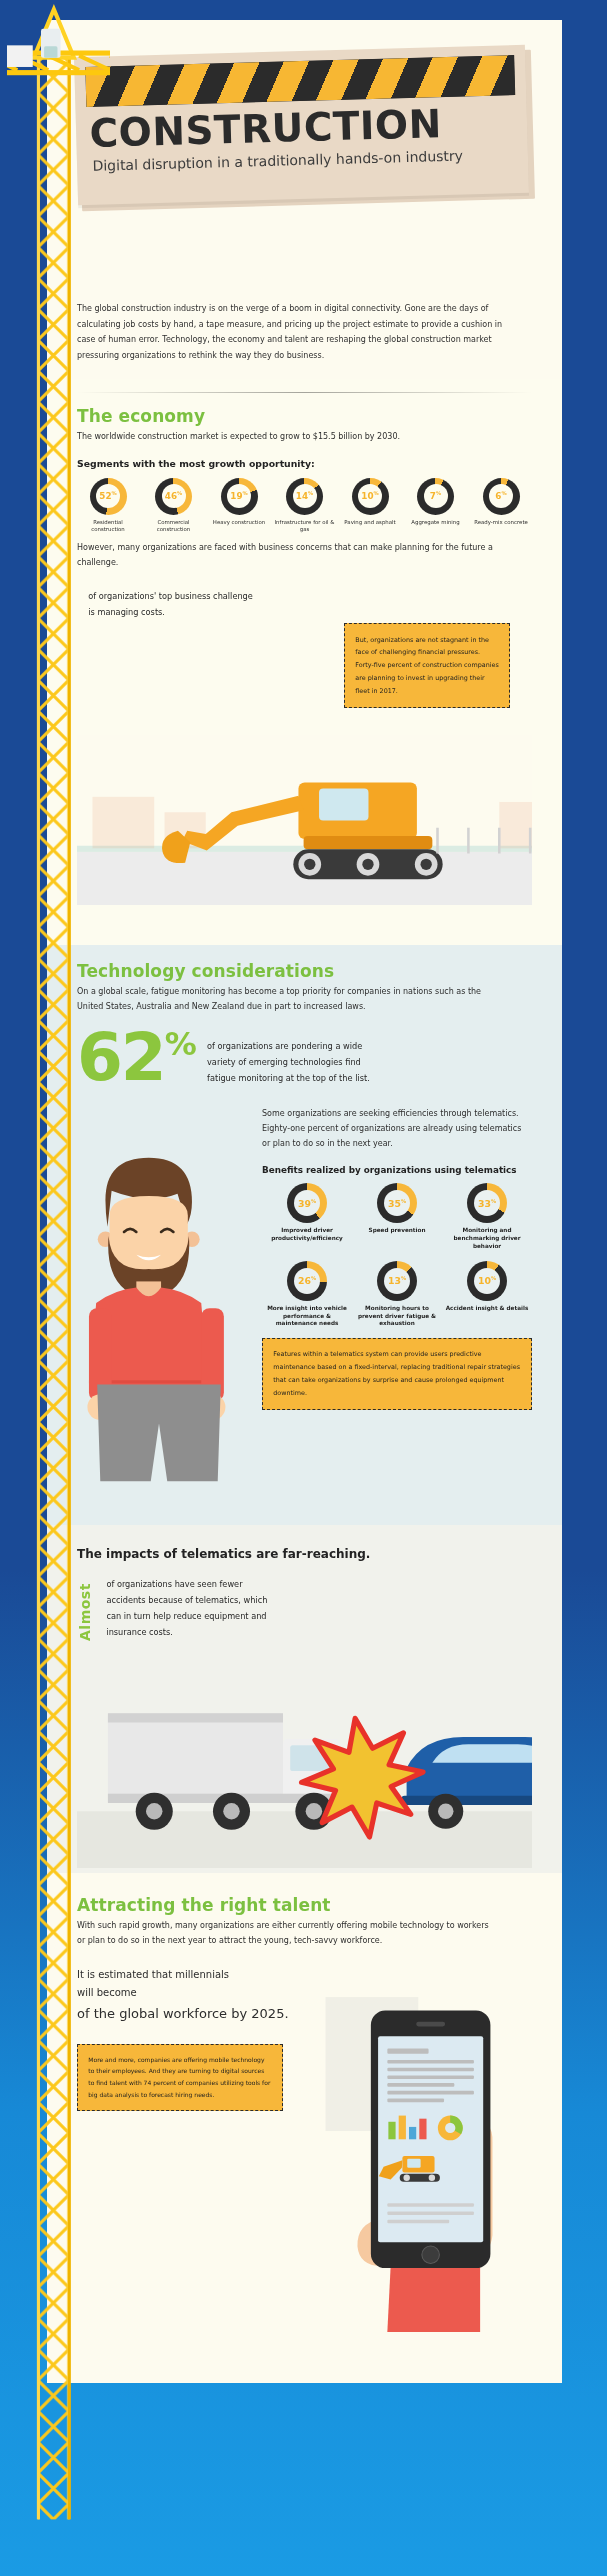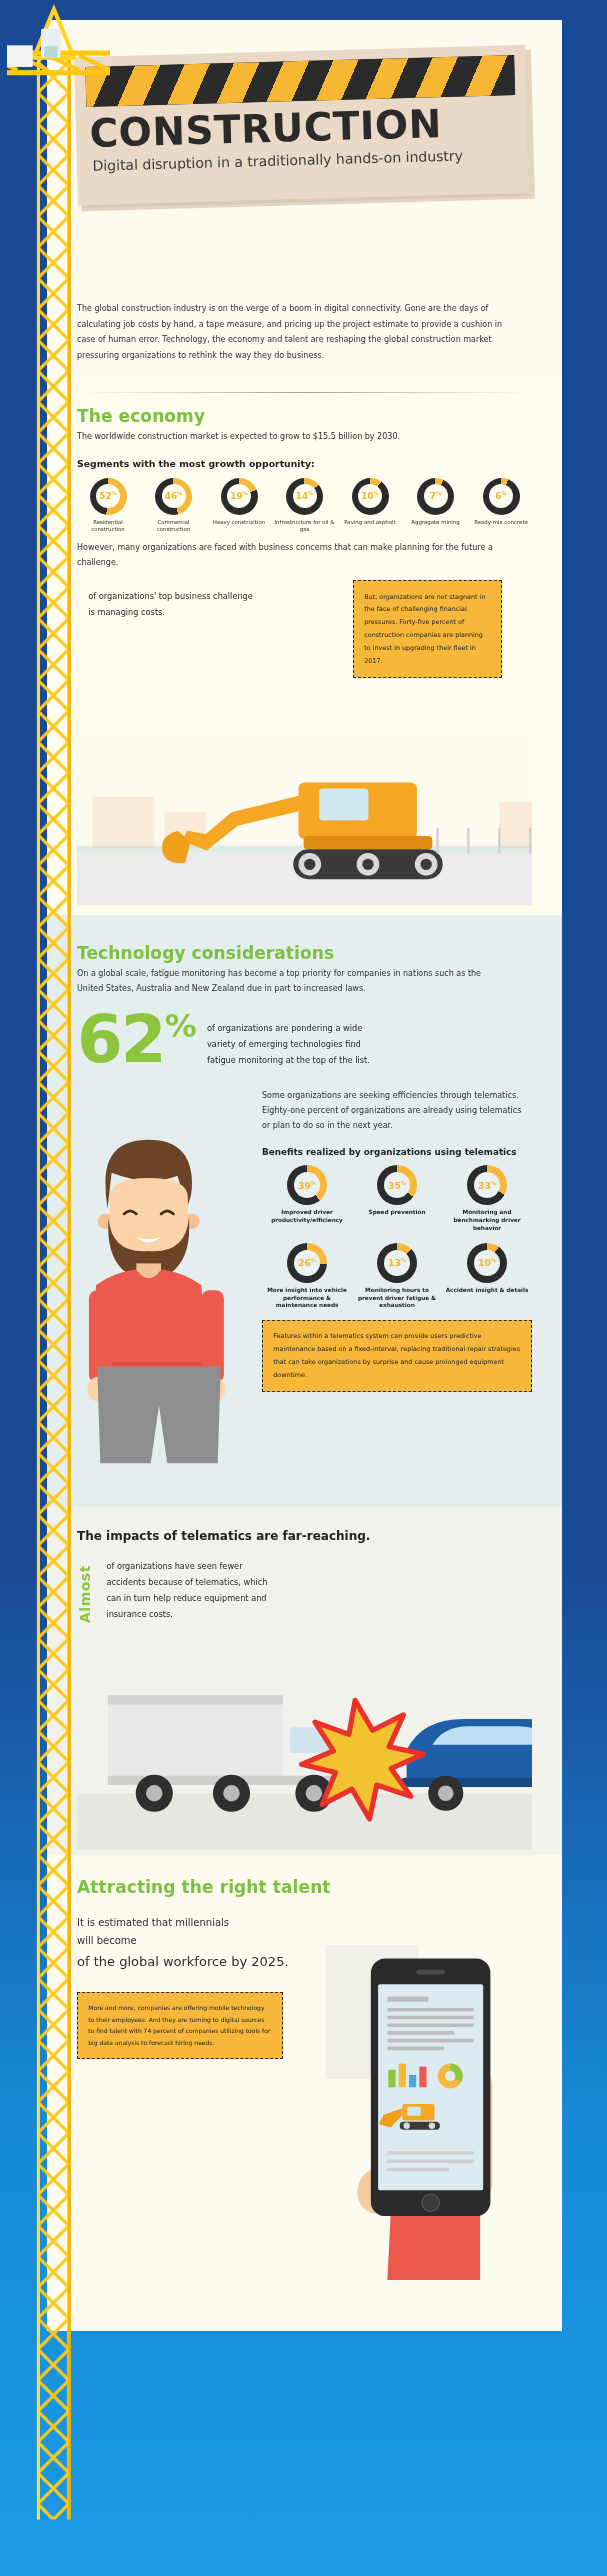--- a/index.html
+++ b/index.html
@@ -82,22 +82,22 @@
   .sign .subtitle {
     position: absolute; left: 15.5px; top: 101px;
     font-size: 14px;
     color: #3c3c3c;
     font-family: "DejaVu Sans", sans-serif;
     font-weight: 400;
   }
 
   
   .section { position: relative; padding: 0 30px; }
-  .sec-econ   { background:#fdfcef; padding-top: 9.3px; padding-bottom: 10px;}
-  .sec-tech   { background:#e4eeef; padding-top: 28px; padding-bottom: 5.2px;}
+  .sec-econ   { background:#fdfcef; padding-top: 9.3px; padding-bottom: 21px;}
+  .sec-tech   { background:#e4eeef; padding-top: 16px; padding-bottom: 5.2px; margin-top: 19px;}
   .sec-impact { background:#f1f2ec; padding-top: 21.6px; padding-bottom: 5.2px;}
   .sec-talent { background:#fdfbef; padding-top: 21.6px; padding-bottom: 5.2px;}
 
   .hr {
     height: 0.5px; width: 100%;
     background: linear-gradient(90deg, rgba(0,0,0,0) 0%, rgba(0,0,0,.35) 50%, rgba(0,0,0,0) 100%);
     margin: 4.1px 0 13.4px 0;
   }
 
   h2.sec-title {
@@ -191,21 +191,21 @@
   
   .callout {
     background: #f7b73a;
     border: 1.5px dashed #2b2b2b;
     padding: 9.3px 10.3px;
     font-family:"DejaVu Sans", sans-serif;
     font-size: 6.4px;
     line-height: 2.0;
     color: #1f1f1f;
   }
-  .callout.right { position:absolute; right:30px; width: 149px; }
+  .callout.right { position:absolute; right:22px; width: 166px; margin-top: 43px; }
 
   
   .scene { position: relative; width:100%; overflow:hidden; }
   .scene-excavator { height: 170px; background:#fdfbef; }
   .scene-person    { height: 20.6px;  background:#e4eeef; }
   .scene-crash     { height: 227px; background:#f1f2ec; }
   .scene-phone     { height: 31px;  background:#fdfbef; }
 
   
   .benefit-wrap { margin-left: 185px; }
@@ -528,20 +528,21 @@
             <circle cx="920" cy="330" r="15" fill="#b9b9b9"></circle>
           </g>
 
           <path d="M540 150 l34 58 l60 -30 l-28 62 l66 14 l-62 28 l38 54 l-66 -22 l-14 66 l-34 -58 l-58 30 l26 -62 l-66 -16 l62 -26 l-36 -56 l66 24 z" fill="#f2c230" stroke="#e8322a" stroke-width="10" stroke-linejoin="round"></path>
         </svg>
       </div>
     </div>
 
     <div class="section sec-talent">
       <h2 class="sec-title">Attracting the right talent</h2>
+      <p class="body">With such rapid growth, many organizations are either currently offering mobile technology to workers or plan to do so in the next year to attract the young, tech-savvy workforce.</p>
 
       <div style="position:relative; min-height:381px; margin-top:17.5px;">
 
         <div style="width:237px">
           <p class="body" style="font-size:10px; line-height:1.8; max-width:170px">It is estimated that millennials will become</p>
 
 
           <p class="body" style="font-size:13px">of the global workforce by 2025.</p>
 
           <div class="callout" style="width:206px; margin-top:17.5px; font-size:6px; line-height:1.95">More and more, companies are offering mobile technology to their employees. And they are turning to digital sources to find talent with 74 percent of companies utilizing tools for big data analysis to forecast hiring needs.</div>

